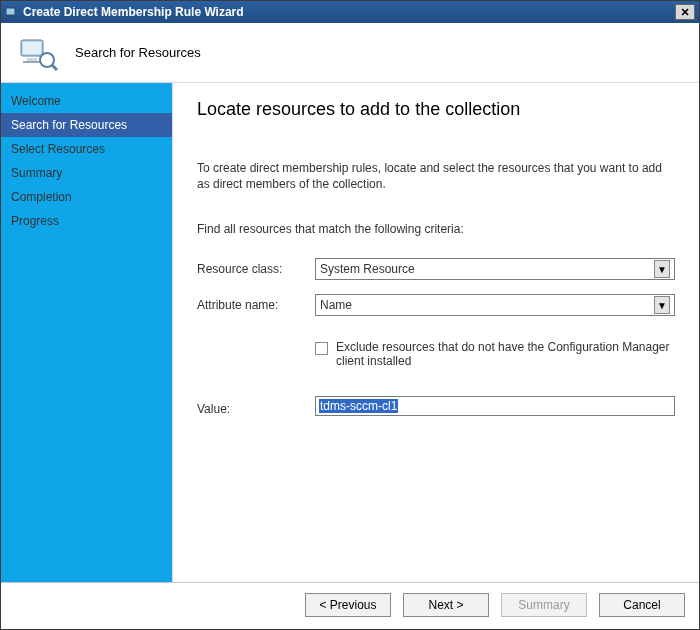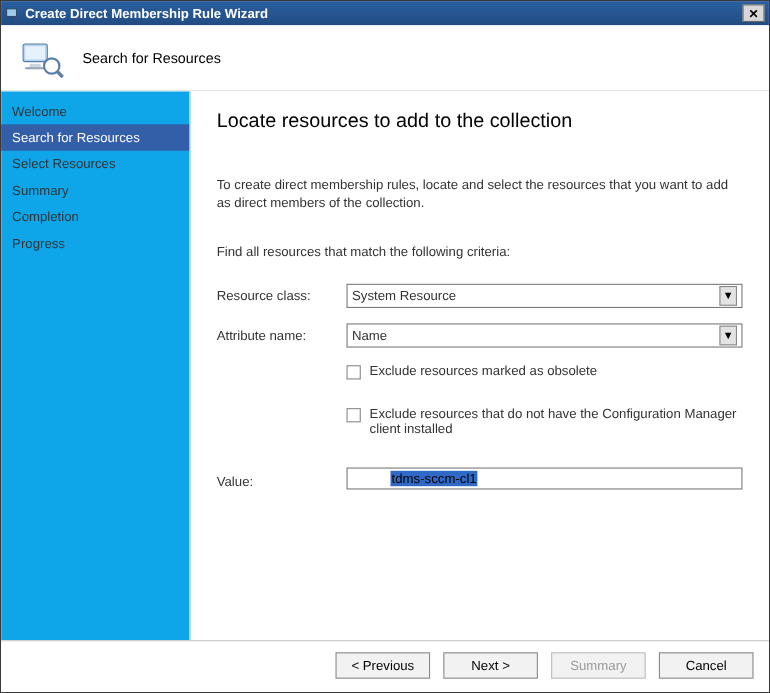--- a/index.html
+++ b/index.html
@@ -105,21 +105,21 @@
   }
   .value-input {
     width: 100%; height: 20px;
     border: 1px solid #7a7a7a;
     background: #fff;
     padding: 0 3px;
     font-size: 12px;
     display: flex; align-items: center;
   }
   .value-input .sel {
-    background: #3169c6; color: #000000; padding: 0 1px; margin-left: 36px;
+    background: #3169c6; color: #ffffff; padding: 0 1px;
   }
   .note { margin-top: 6px; line-height: 1.35; }
   .buttons {
     border-top: 1px solid #c8c8c8;
     padding: 10px 14px 12px 0;
     display: flex; justify-content: flex-end;
     gap: 12px;
     background: #fff;
   }
   .btn {
@@ -197,24 +197,20 @@
         <div class="label">Attribute name:</div>
         <div class="control">
           <div class="select">
             <span>Name</span>
             <span class="arrow">▼</span>
           </div>
         </div>
       </div>
 
       <div class="indent">
-        <div class="chk-row">
-          <div class="chk"></div>
-          <span>Exclude resources marked as obsolete</span>
-        </div>
         <div style="height:10px"></div>
         <div class="chk-row">
           <div class="chk"></div>
           <span>Exclude resources that do not have the Configuration Manager client installed</span>
         </div>
       </div>
 
       <div style="height:14px"></div>
 
       <div class="row" style="align-items:flex-end">

